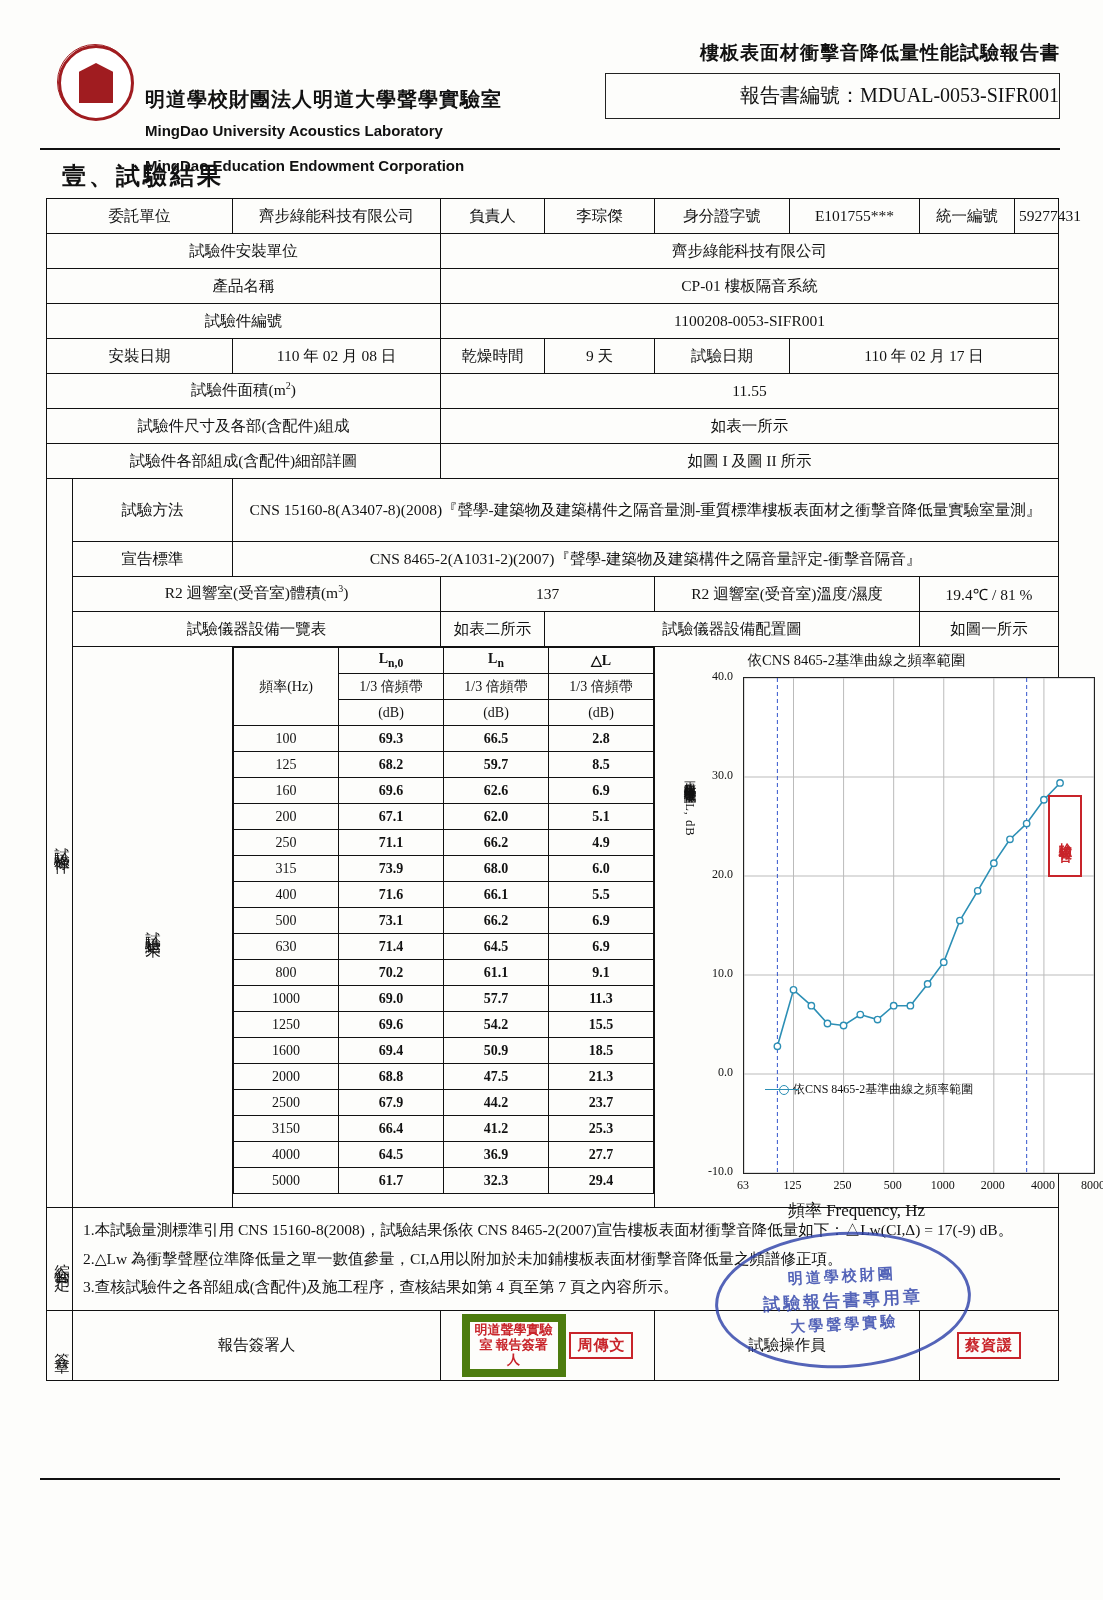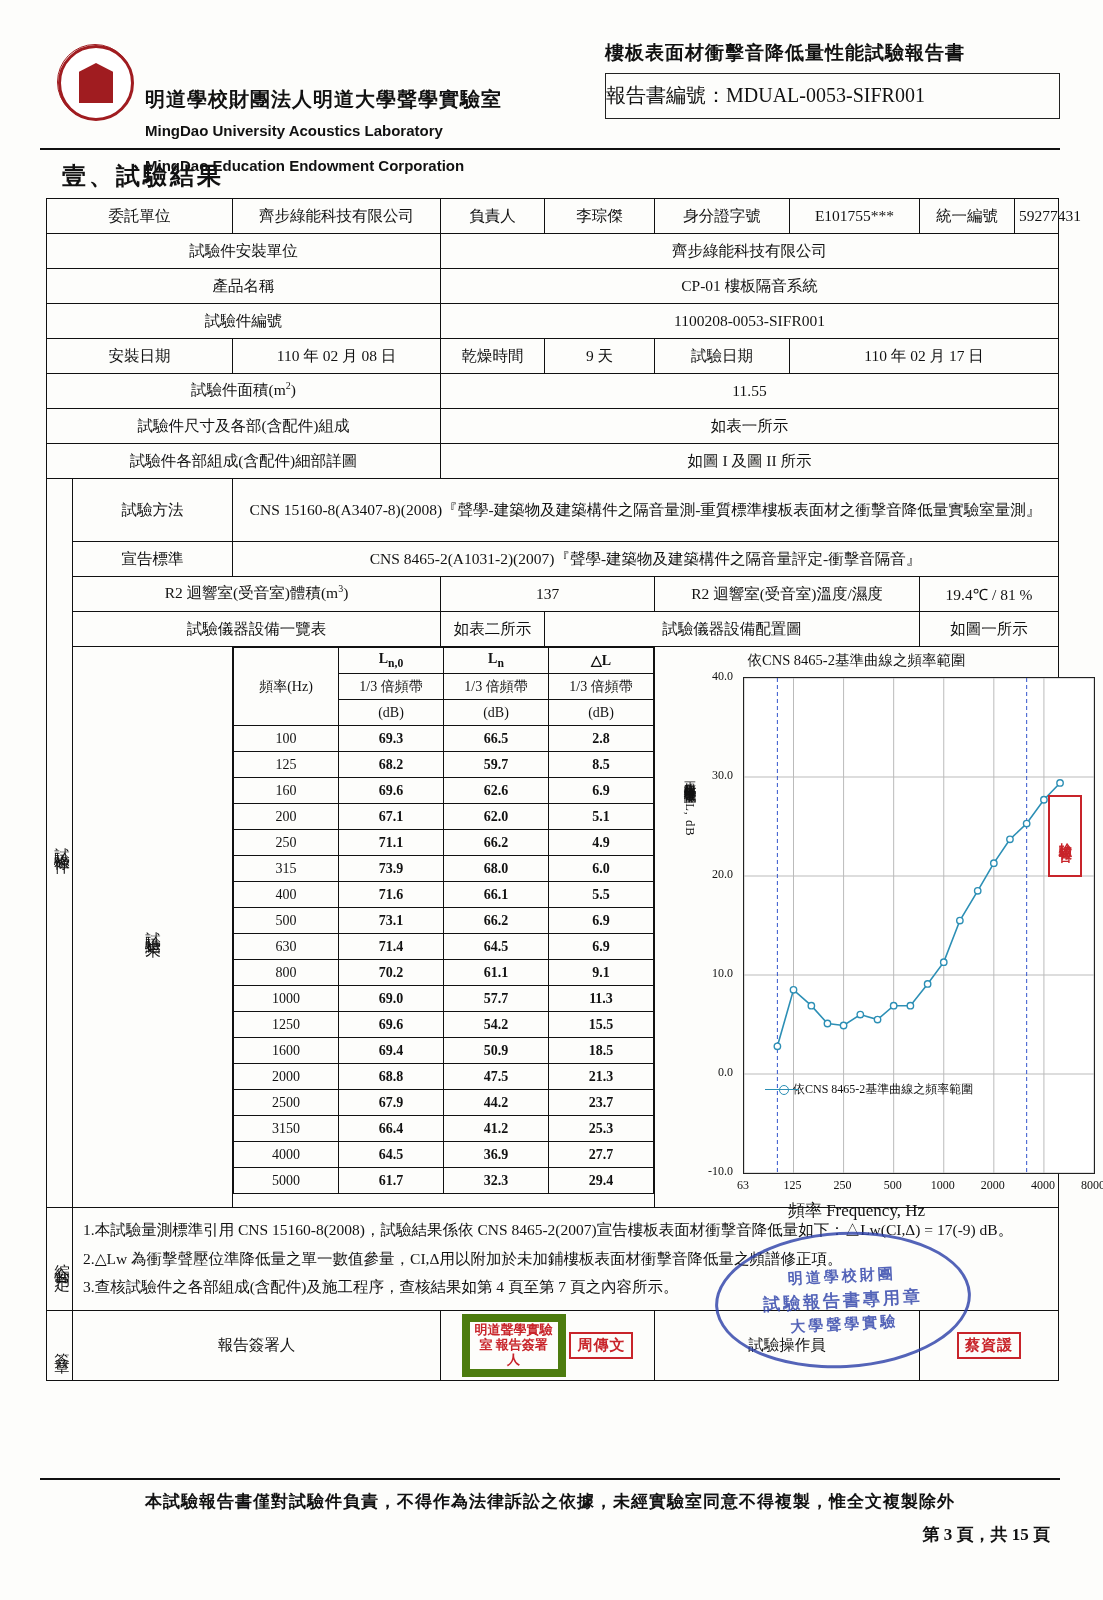--- a/index.html
+++ b/index.html
@@ -31,21 +31,21 @@
   .hdr .logo .ring{
     position:absolute;left:-4px;top:-4px;width:74px;height:74px;border:1px solid #a01c20;border-radius:50%;
   }
   .hdr-left{
     position:absolute;left:105px;top:2px;width:460px;
   }
   .hdr-left .l1{font-size:20px;font-weight:bold;letter-spacing:1px;margin-top:44px;}
   .hdr-left .l2{font-size:15px;margin-top:9px;font-family:"Liberation Sans",sans-serif;font-weight:bold;}
   .hdr-left .l3{font-size:15px;margin-top:18px;font-family:"Liberation Sans",sans-serif;font-weight:bold;}
   .hdr-right{
-    position:absolute;left:565px;top:0px;width:455px;text-align:left;
+    position:absolute;left:565px;top:0px;width:455px;text-align:right;
   }
   .hdr-right .t1{font-size:19px;font-weight:bold;letter-spacing:1px;}
   .hdr-right .box{
     margin-top:7px;border:1px solid #222;padding:4px 0 5px 0;
   }
   .hdr-right .box div{font-size:20px;line-height:1.75;}
   .hdr-rule{
     position:absolute;left:40px;top:148px;width:1020px;border-top:2px solid #111;
   }
   
@@ -500,17 +500,13 @@
     </table>
 
   <div class="bigstamp">
     <div>明道學校財團</div>
     <div class="mid">試驗報告書專用章</div>
     <div>大學聲學實驗</div>
   </div>
   <div class="sidestamp">檢驗報告</div>
 
   <div class="foot-rule"></div>
-  <div class="footer">
-    <div class="f1">本試驗報告書僅對試驗件負責，不得作為法律訴訟之依據，未經實驗室同意不得複製，惟全文複製除外</div>
-    <div class="f2">第 3 頁，共 15 頁</div>
-  </div>
 </div>
 
 </body></html>

